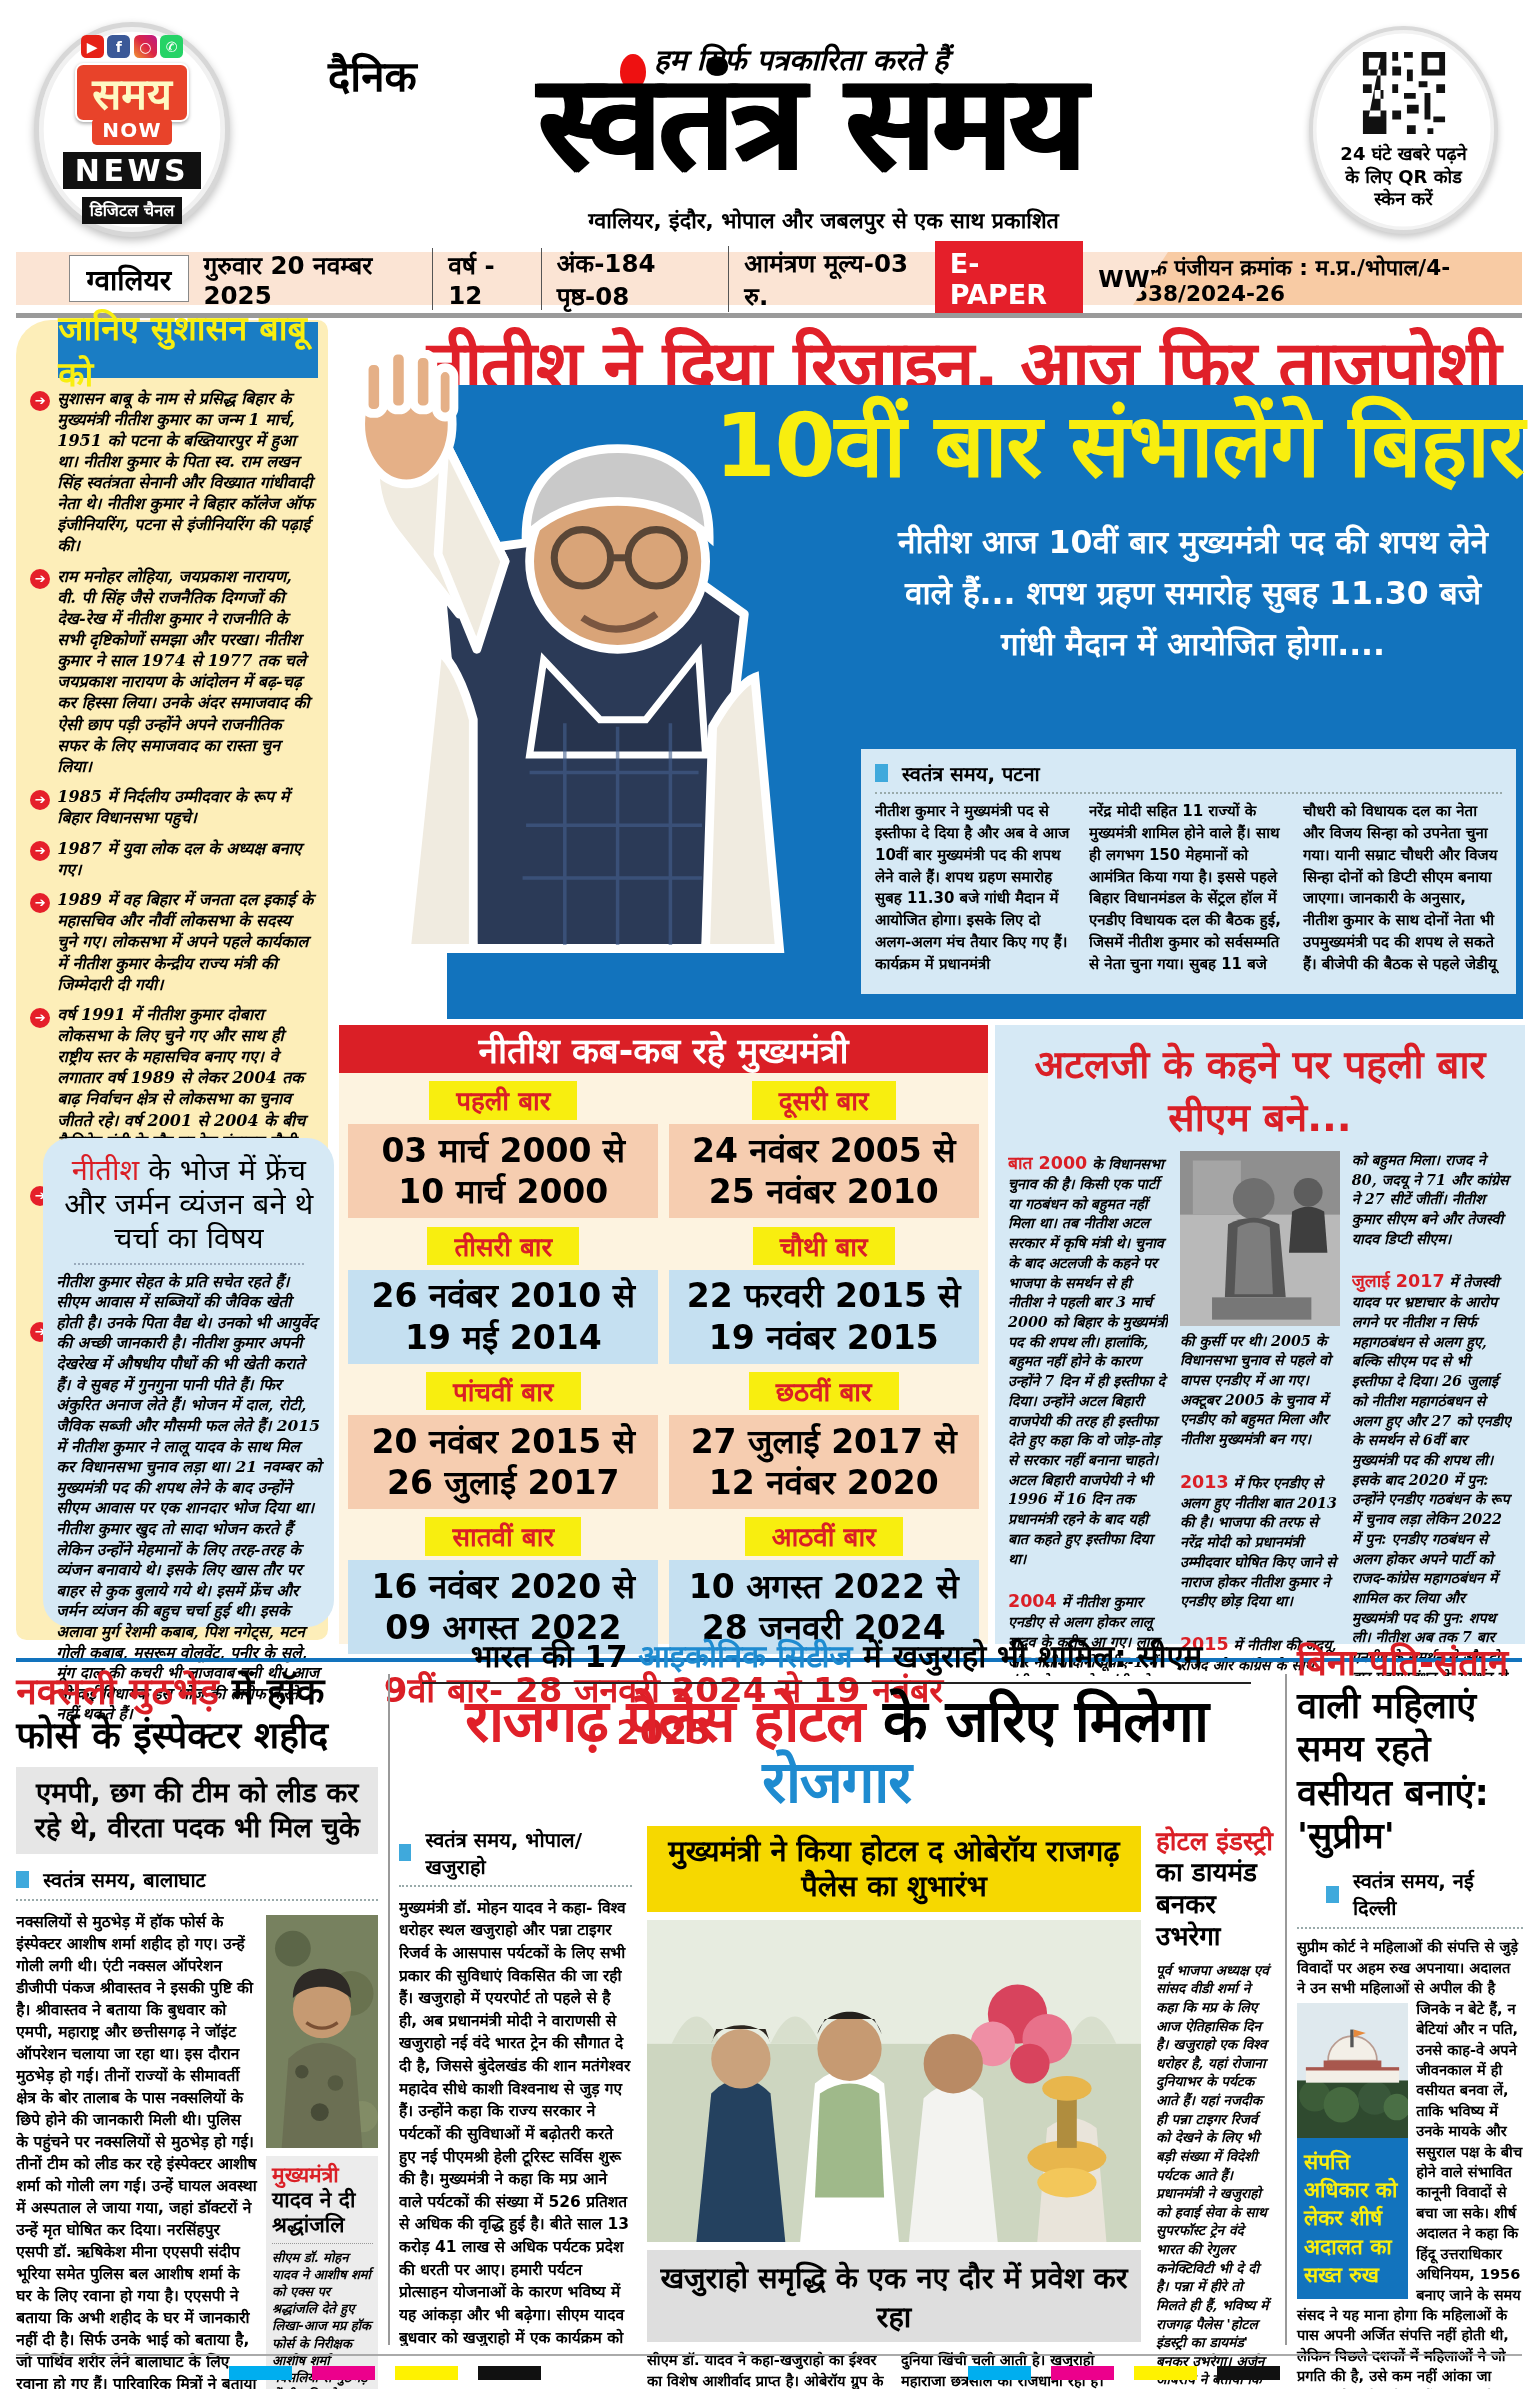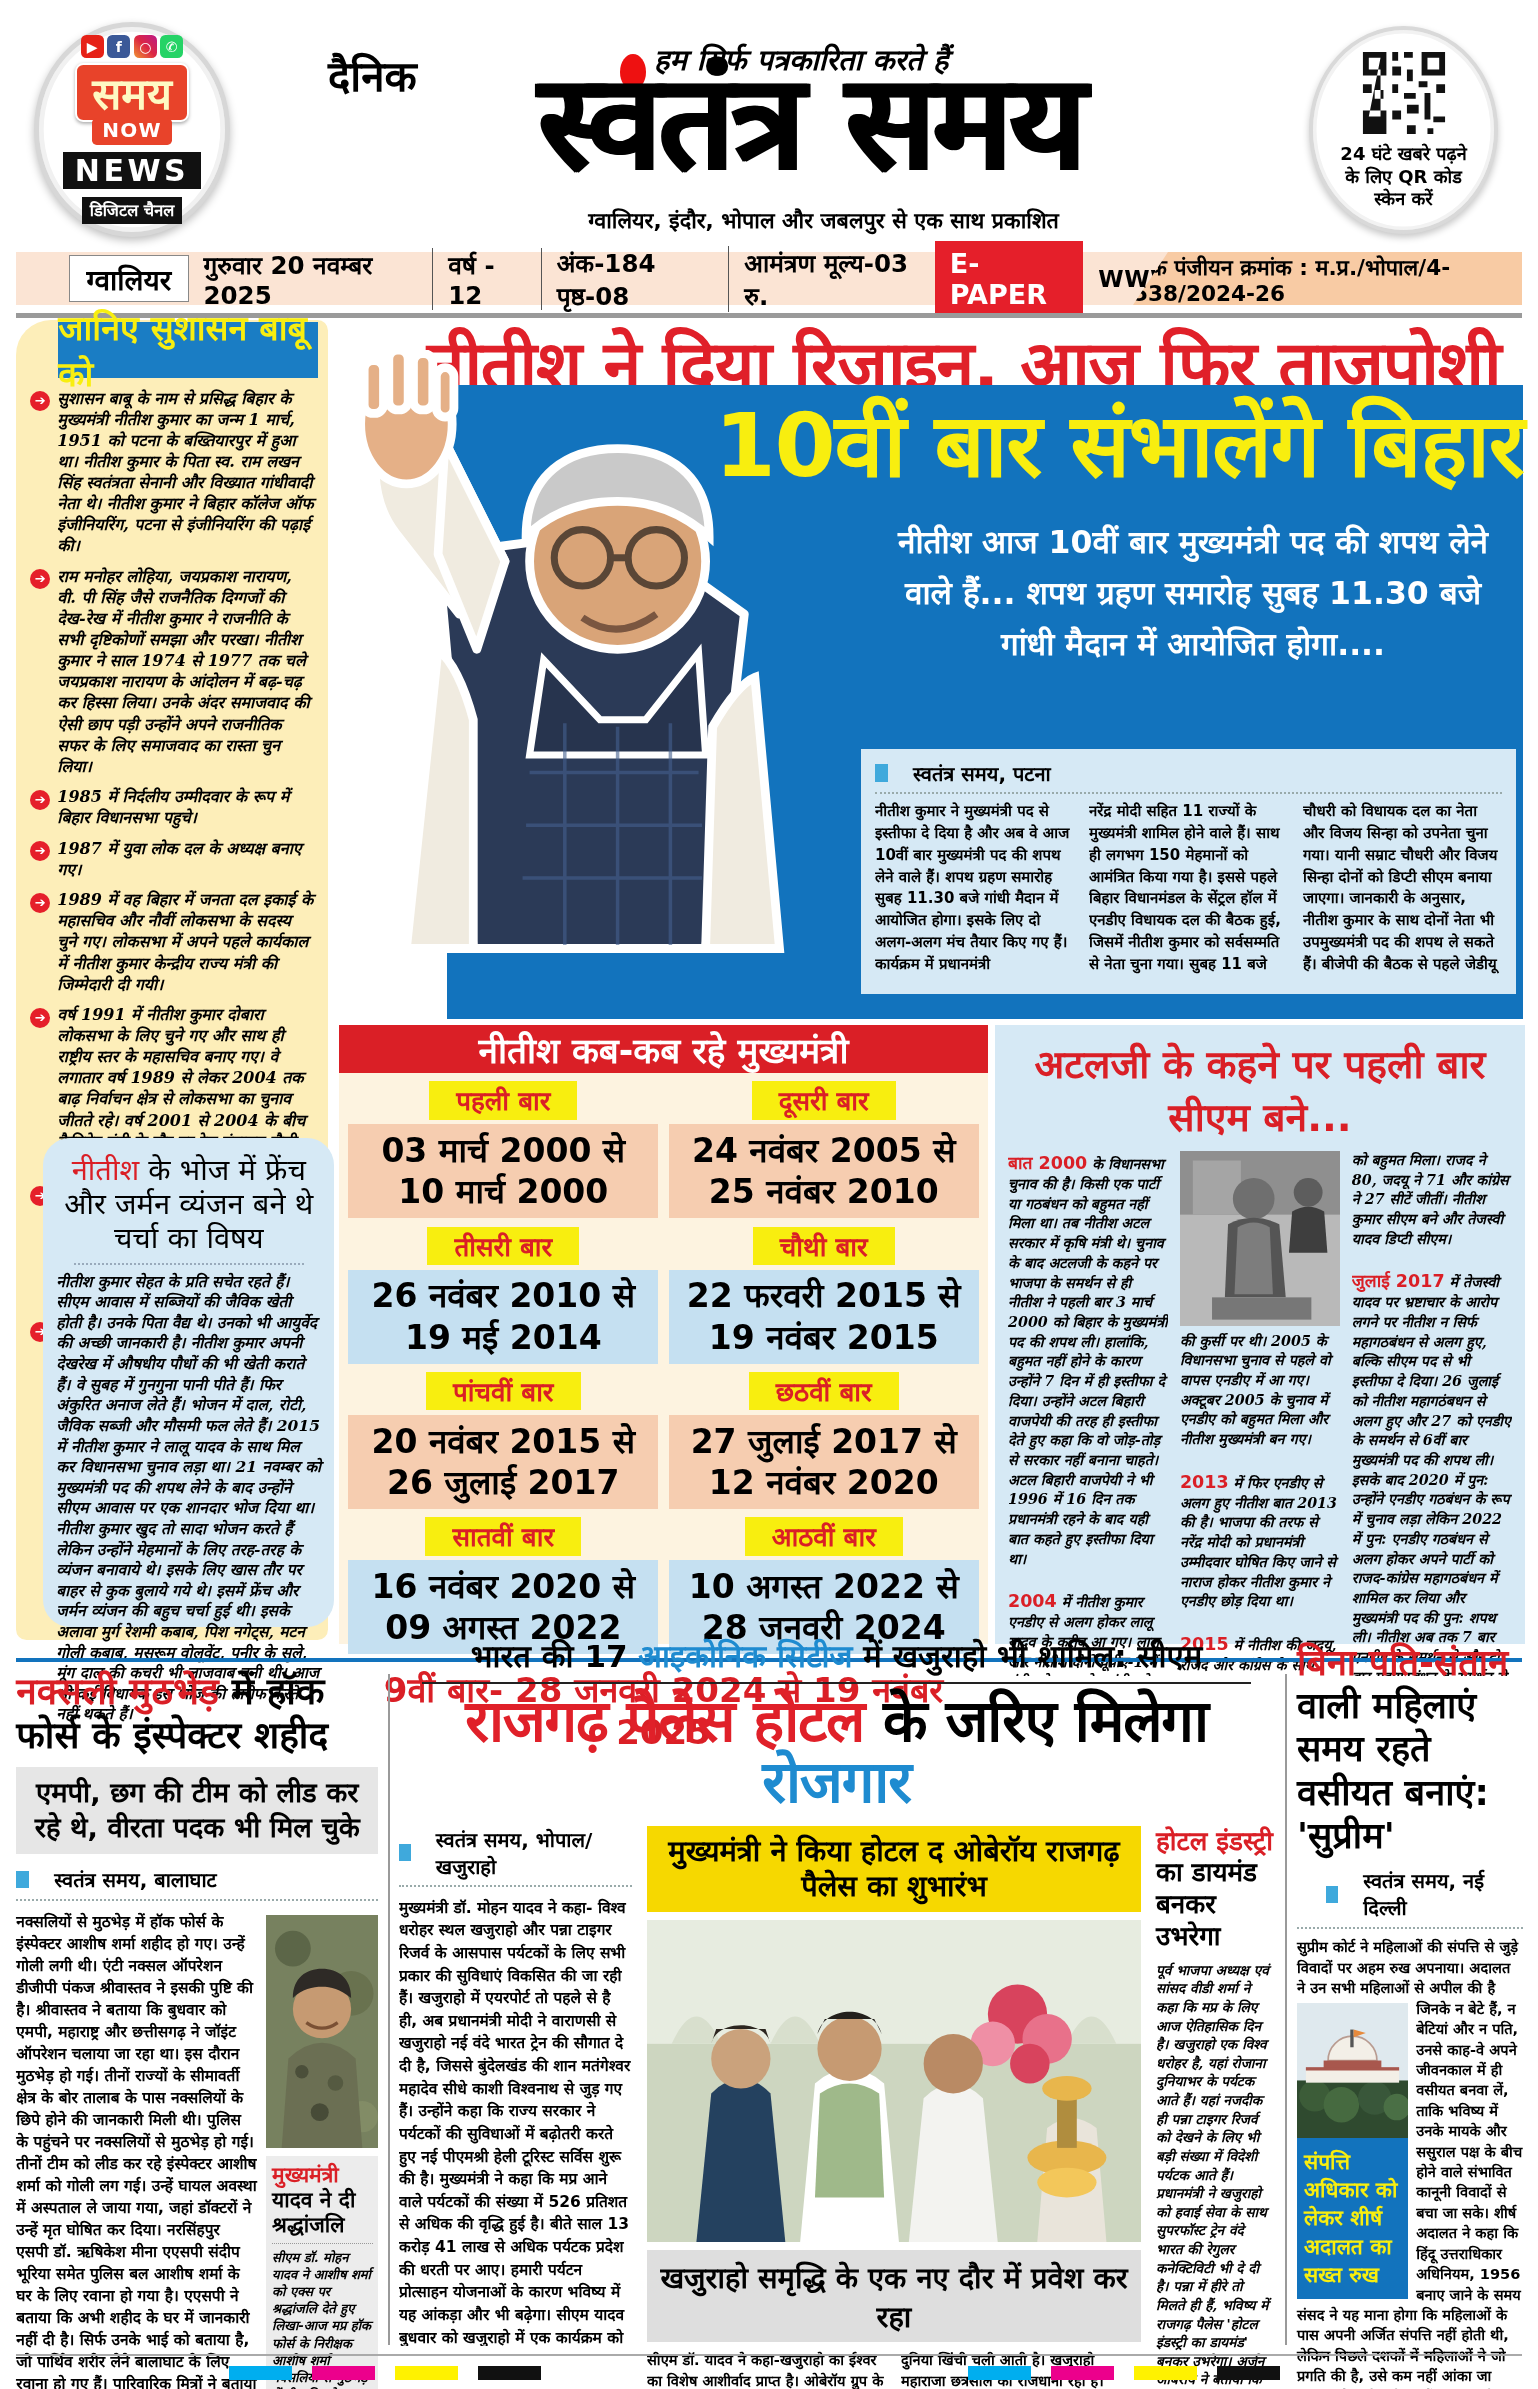--- a/index.html
+++ b/index.html
@@ -77,21 +77,21 @@
 
   
   #lead-headline{left:403px;top:316px;width:1121px;text-align:center;
     font-size:68px;font-weight:900;color:var(--red2);letter-spacing:-1.2px;}
   #lead-blue{left:447px;top:385px;width:1076px;height:634px;background:var(--blue);}
   #lead-banner{left:693px;top:402px;width:852px;text-align:center;color:var(--yellow);
     font-size:88px;font-weight:900;line-height:1.0;letter-spacing:-1.2px;}
   #lead-deck{left:875px;top:517px;width:636px;text-align:center;color:#fff;
     font-size:31.5px;font-weight:bold;line-height:1.62;}
   #lead-inset{left:861px;top:749px;width:655px;height:245px;background:var(--insetblue);padding:10.5px 14px;}
-  .byline{display:flex;align-items:center;gap:25px;font-size:20px;font-weight:bold;}
+  .byline{display:flex;align-items:center;gap:14px;font-size:20px;font-weight:bold;}
   .byline .sq{width:13px;height:17.5px;background:#3fa9dc;}
   .dotrule{border-bottom:2.3px dotted #9aa;margin:5.8px 0 7px;}
   #lead-cols{display:flex;gap:15px;}
   #lead-cols .col{flex:1;font-size:15px;line-height:1.45;font-weight:bold;height:175px;overflow:hidden;}
   #lead-photo{left:336px;top:350px;width:528px;height:669px;}
 
   
   #cmtable{left:339px;top:1025px;width:649px;height:619px;background:var(--cream);}
   .ct-title{height:48px;background:var(--red);color:#fff;display:flex;align-items:center;justify-content:center;
     font-size:35px;font-weight:bold;}

